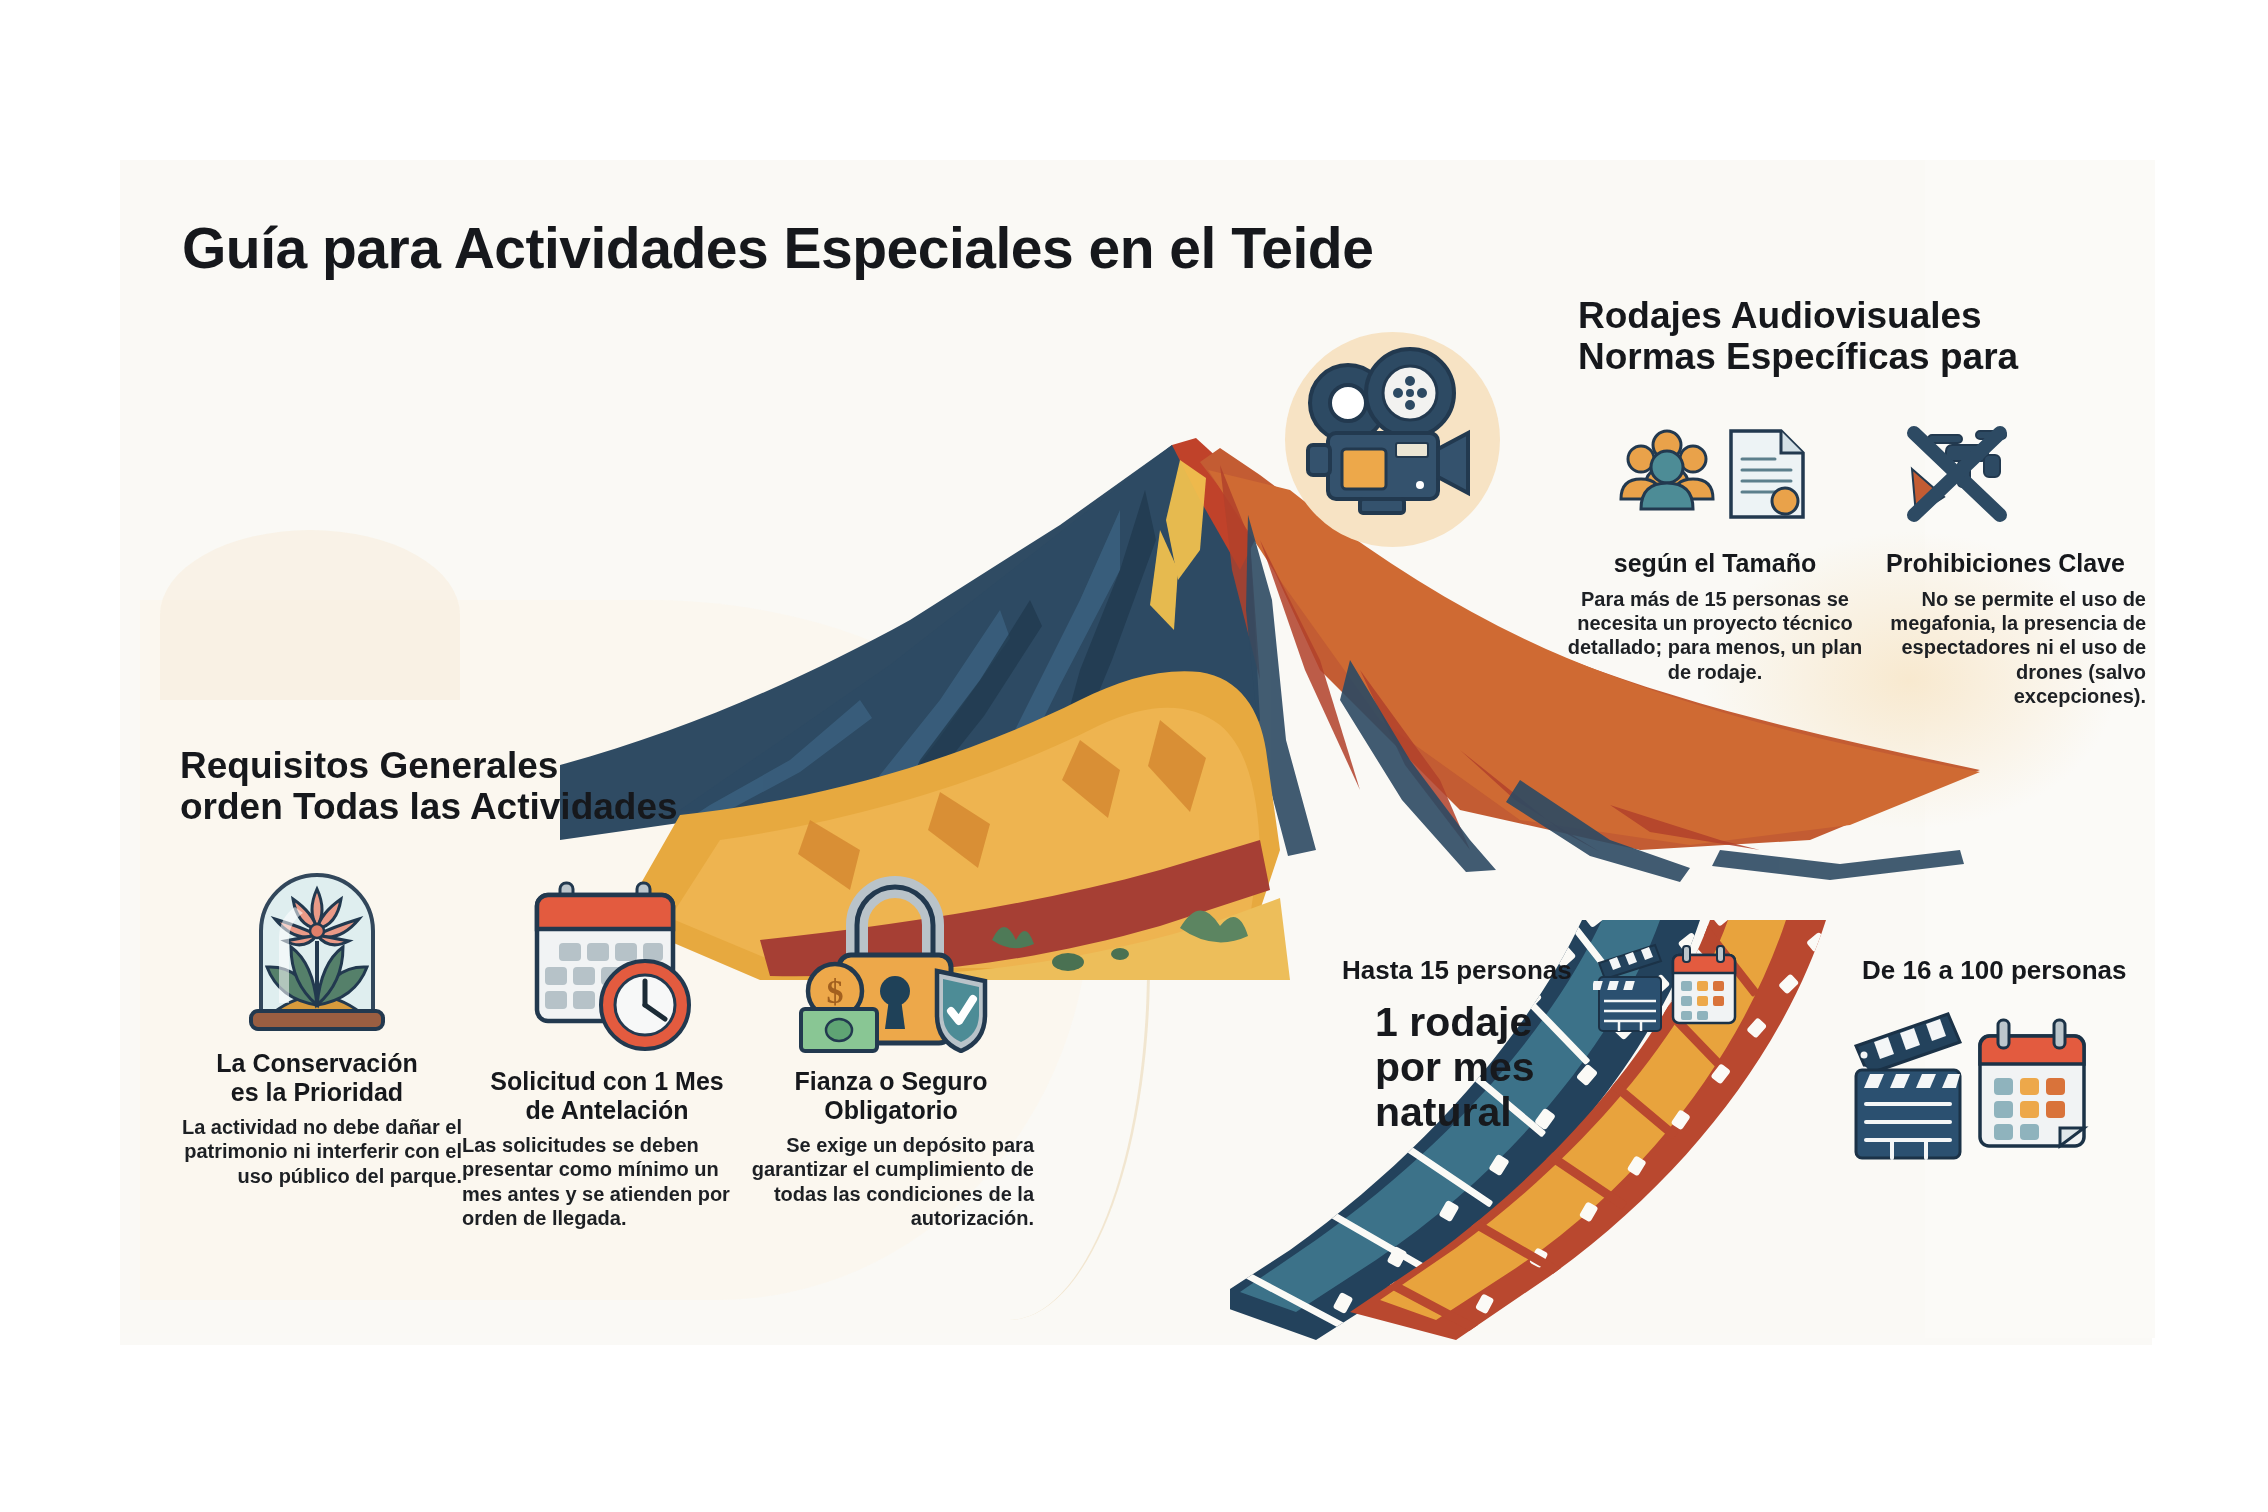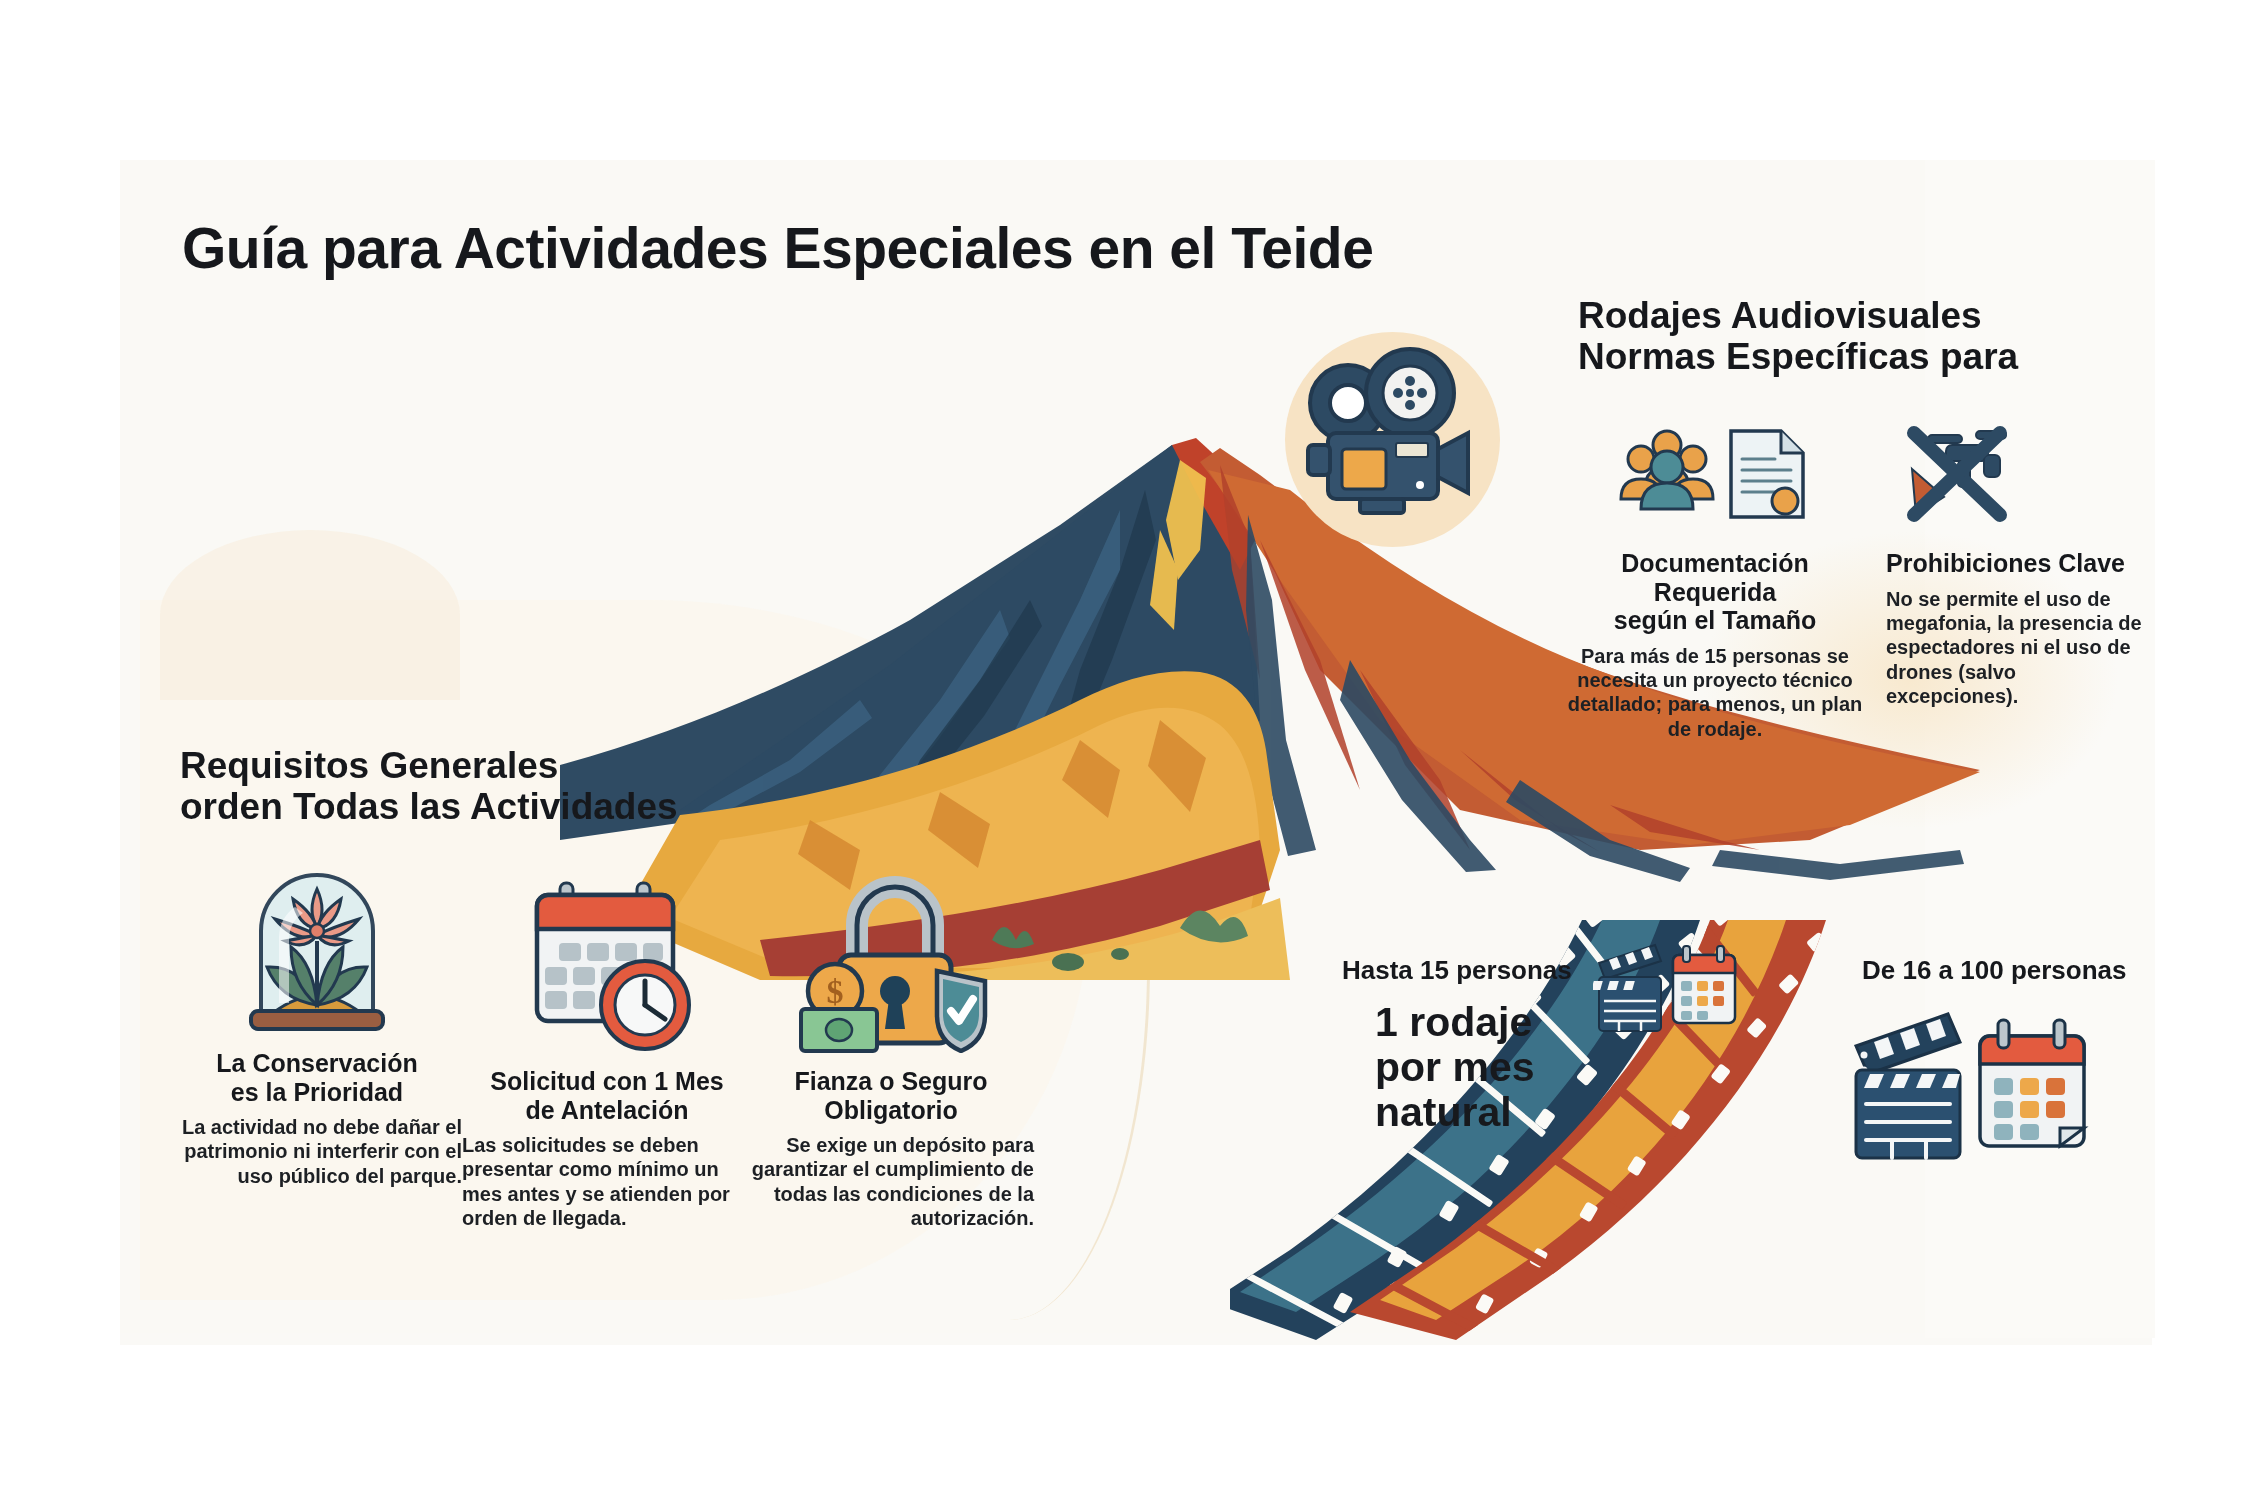--- a/index.html
+++ b/index.html
@@ -294,21 +294,20 @@
       <path d="M166,16 L166,38 L188,38" fill="#d3e0e6" stroke="#22394f" stroke-width="3"></path>
       <g stroke="#5c7f8c" stroke-width="3" stroke-linecap="round">
         <line x1="127" y1="44" x2="160" y2="44"></line>
         <line x1="127" y1="55" x2="176" y2="55"></line>
         <line x1="127" y1="66" x2="176" y2="66"></line>
         <line x1="127" y1="77" x2="164" y2="77"></line>
       </g>
       <circle cx="170" cy="86" r="13" fill="#e9a24a" stroke="#22394f" stroke-width="3"></circle>
     </svg>
     <div class="card-title">
-      <div>Documentación Requerida</div>
       <div>según el Tamaño</div>
     </div>
     <div class="card-body">Para más de 15 personas se necesita un proyecto técnico detallado; para menos, un plan de rodaje.</div>
   </div>
 
   <div class="card card-proh">
     <svg class="card-icon" width="140" height="120" viewBox="0 0 140 120">
 
       <path d="M14,54 L46,82 L18,100 Z" fill="#c35c33" stroke="#22394f" stroke-width="2"></path>
 
@@ -321,21 +320,21 @@
       </g>
 
       <g stroke="#2d4a63" stroke-width="14" stroke-linecap="round">
         <line x1="16" y1="18" x2="102" y2="100"></line>
         <line x1="102" y1="18" x2="16" y2="100"></line>
       </g>
     </svg>
     <div class="card-title">
       <div>Prohibiciones Clave</div>
     </div>
-    <div class="card-body" style="text-align:left">No se permite el uso de megafonia, la presencia de espectadores ni el uso de drones (salvo excepciones).</div>
+    <div class="card-body" style="text-align:right">No se permite el uso de megafonia, la presencia de espectadores ni el uso de drones (salvo excepciones).</div>
   </div>
 
   <div class="card card-conserv">
     <svg class="card-icon" width="180" height="190" viewBox="0 0 180 190">
 
       <path d="M34,168 L34,86 a56,56 0 0 1 112,0 L146,168 Z" fill="#ddeef0" stroke="#22394f" stroke-width="4" opacity="0.92"></path>
 
       <path d="M46,168 q44,-34 88,0 Z" fill="#d79a3c" stroke="#22394f" stroke-width="3"></path>
 
       <rect x="24" y="166" width="132" height="18" rx="7" fill="#9a5e41" stroke="#22394f" stroke-width="4"></rect>

